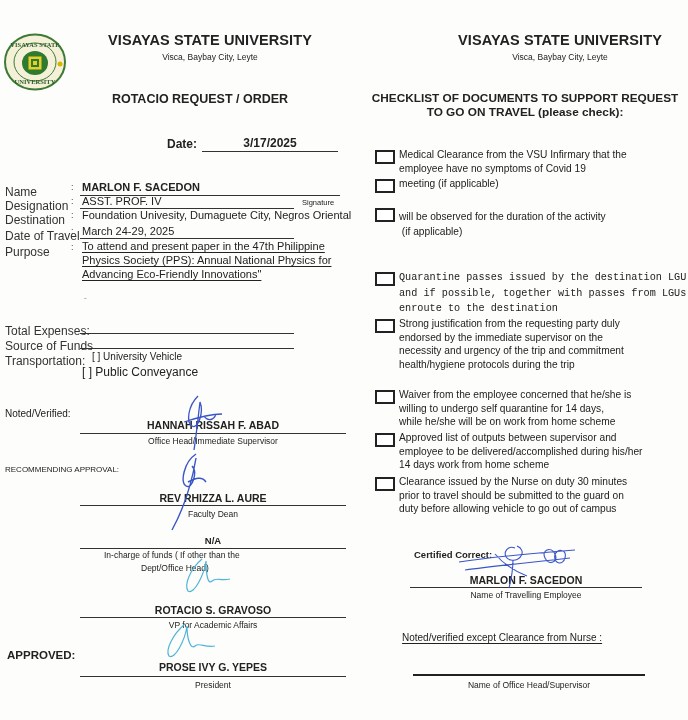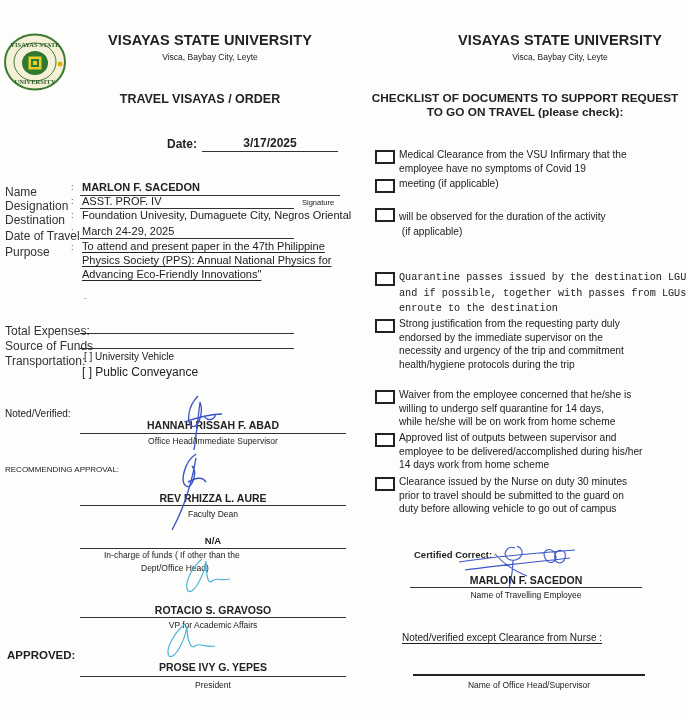--- a/index.html
+++ b/index.html
@@ -49,21 +49,21 @@
     <ellipse cx="31" cy="30" rx="13" ry="12" fill="#2f7a2f"></ellipse>
     <rect x="24" y="23" width="14" height="14" fill="#e6cf2a" stroke="#2f7a2f" stroke-width="1"></rect>
     <rect x="27" y="26" width="8" height="8" fill="#2f7a2f"></rect>
     <rect x="29" y="28" width="4" height="4" fill="#e6cf2a"></rect>
     <circle cx="56" cy="31" r="2.5" fill="#d9b400"></circle>
   </svg>
 
   <div class="abs univ c" style="left:100px; top:32px; width:220px;">VISAYAS STATE UNIVERSITY</div>
   <div class="abs addr c" style="left:100px; top:52px; width:220px;">Visca, Baybay City, Leyte</div>
 
-  <div class="abs title c" style="left:90px; top:92px; width:220px;">TRAVEL VISAYAS / ORDER</div>
+  <div class="abs title c" style="left:90px; top:92px; width:220px;">ROTACIO REQUEST / ORDER</div>
 
   <div class="abs bold" style="left:167px; top:137px; font-size:12px;">Date:</div>
   <div class="abs bold c" style="left:202px; top:136px; width:136px; font-size:12px;">3/17/2025</div>
   <div class="line" style="left:202px; top:151px; width:136px;"></div>
 
   <div class="abs lbl" style="left:5px; top:185px;">Name</div>
   <div class="abs colon" style="left:71px; top:182px;">:</div>
   <div class="abs val-bold" style="left:82px; top:181px;">MARLON F. SACEDON</div>
   <div class="line" style="left:80px; top:195px; width:260px;"></div>
 
@@ -87,21 +87,21 @@
   <div class="abs val u" style="left:82px; top:240px;">To attend and present paper in the 47th Philippine</div>
   <div class="abs val u" style="left:82px; top:254px;">Physics Society (PPS): Annual National Physics for</div>
   <div class="abs val u" style="left:82px; top:268px;">Advancing Eco-Friendly Innovations"</div>
   <div class="abs" style="left:84px; top:293px; font-size:8px; color:#777;">-</div>
 
   <div class="abs lbl" style="left:5px; top:324px;">Total Expenses:</div>
   <div class="line" style="left:80px; top:333px; width:214px;"></div>
   <div class="abs lbl" style="left:5px; top:339px;">Source of Funds</div>
   <div class="line" style="left:80px; top:348px; width:214px;"></div>
   <div class="abs lbl" style="left:5px; top:354px;">Transportation:</div>
-  <div class="abs" style="left:84px; top:351px; font-size:10px;text-align:right;">[ ] University Vehicle</div>
+  <div class="abs" style="left:92px; top:351px; font-size:10px;text-align:right;">[ ] University Vehicle</div>
   <div class="abs" style="left:82px; top:365px; font-size:12px;">[ ] Public Conveyance</div>
 
   <div class="abs section-lbl" style="left:5px; top:408px;">Noted/Verified:</div>
   <div class="abs sig-name c" style="left:80px; top:419px; width:266px;">HANNAH RISSAH F. ABAD</div>
   <div class="line" style="left:80px; top:433px; width:266px;"></div>
   <div class="abs sig-role c" style="left:80px; top:436px; width:266px;">Office Head/Immediate Supervisor</div>
 
   <div class="abs small-caps" style="left:5px; top:465px;">RECOMMENDING APPROVAL:</div>
   <div class="abs sig-name c" style="left:80px; top:492px; width:266px;">REV RHIZZA L. AURE</div>
   <div class="line" style="left:80px; top:505px; width:266px;"></div>

